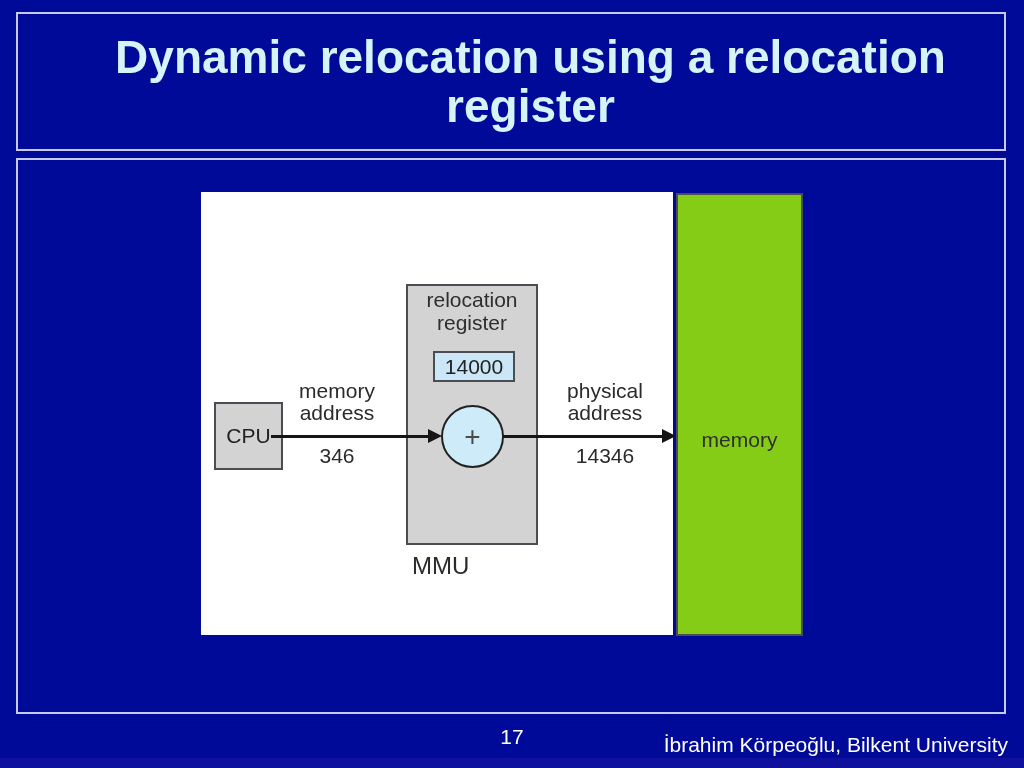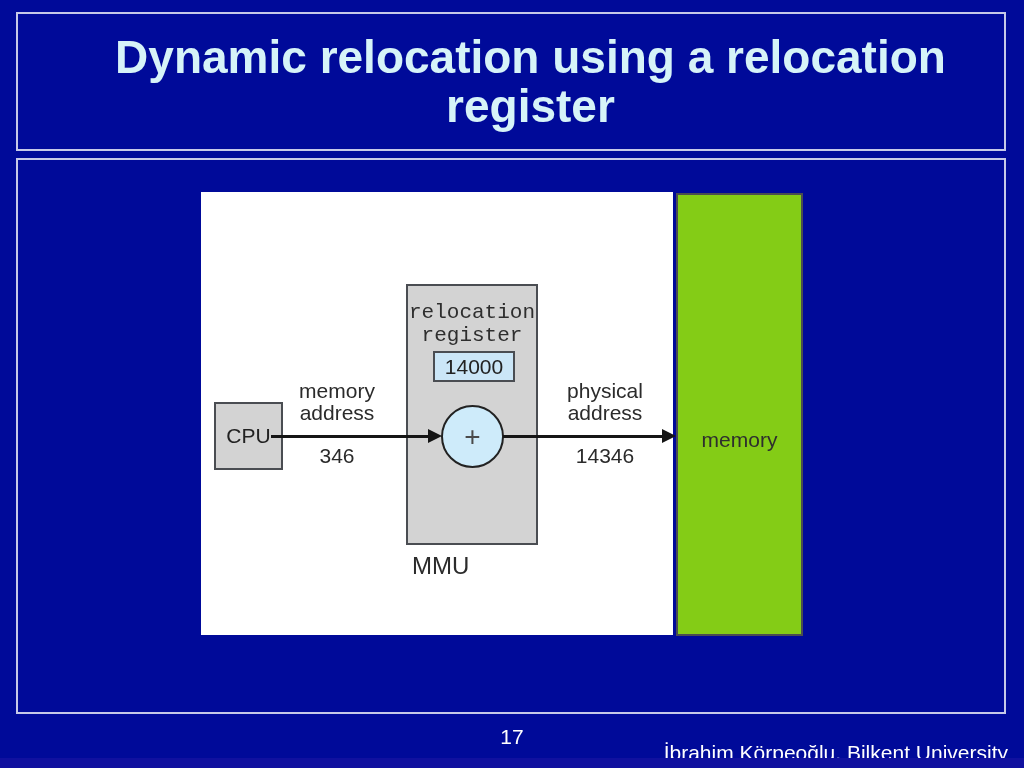--- a/index.html
+++ b/index.html
@@ -59,26 +59,25 @@
     left: 202px; top: 402px;
     width: 69px; height: 68px;
     display: flex; align-items: center; justify-content: center;
     font-size: 21px; color: #222; margin-left: 12px;
   }
   .mmu-box {
     left: 406px; top: 284px;
     width: 132px; height: 261px;
   }
   .reloc-label {
-    margin-top: 15px;
+    margin-top: 2px;
     text-align: center;
     font-size: 21px;
     line-height: 23px;
     color: #2E2E2E;
-    font-family: Liberation Mono, monospace;
   }
   .value-box {
     position: absolute;
     background: #CBE6F7;
     border: 2px solid #4A4D52;
     display: flex; align-items: center; justify-content: center;
     font-size: 21px; color: #222;
   }
   .reg-value-box {
     left: 433px; top: 351px;
@@ -145,21 +144,21 @@
   }
   .footer {
     position: absolute;
     left: 0; top: 725px;
     width: 1024px; height: 26px;
     color: #FFFFFF;
     font-size: 21px;
   }
   .footer-left   { position: absolute; left: 28px; top: 0; }
   .footer-center { position: absolute; left: 0; top: 0; width: 100%; text-align: center; }
-  .footer-right  { position: absolute; right: 16px; top: 16px; }
+  .footer-right  { position: absolute; right: 16px; top: 8px; }
 </style>
 </head>
 <body>
 
 <div class="slide">
 
   <div class="title-box">
     <div class="title-text">
       <span>Dynamic relocation using a relocation</span><br>
       <span>register</span>

